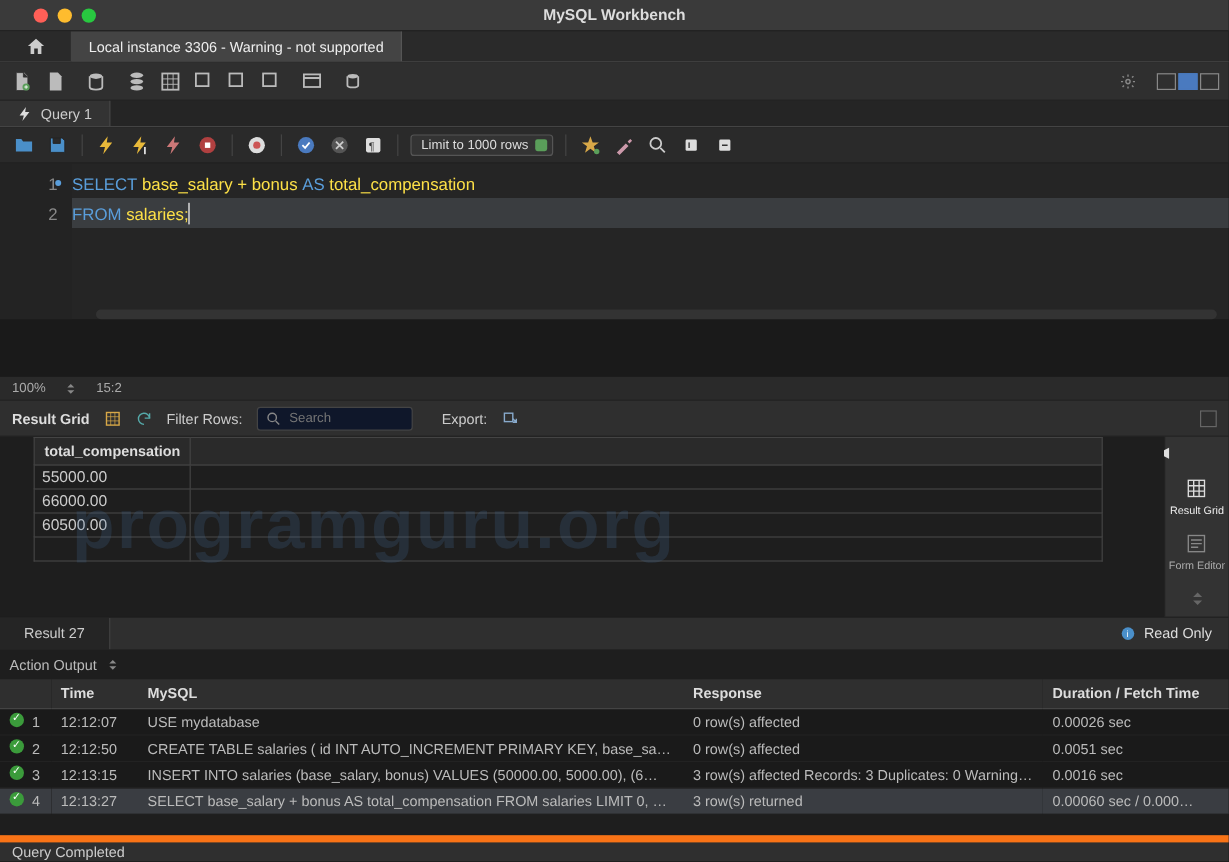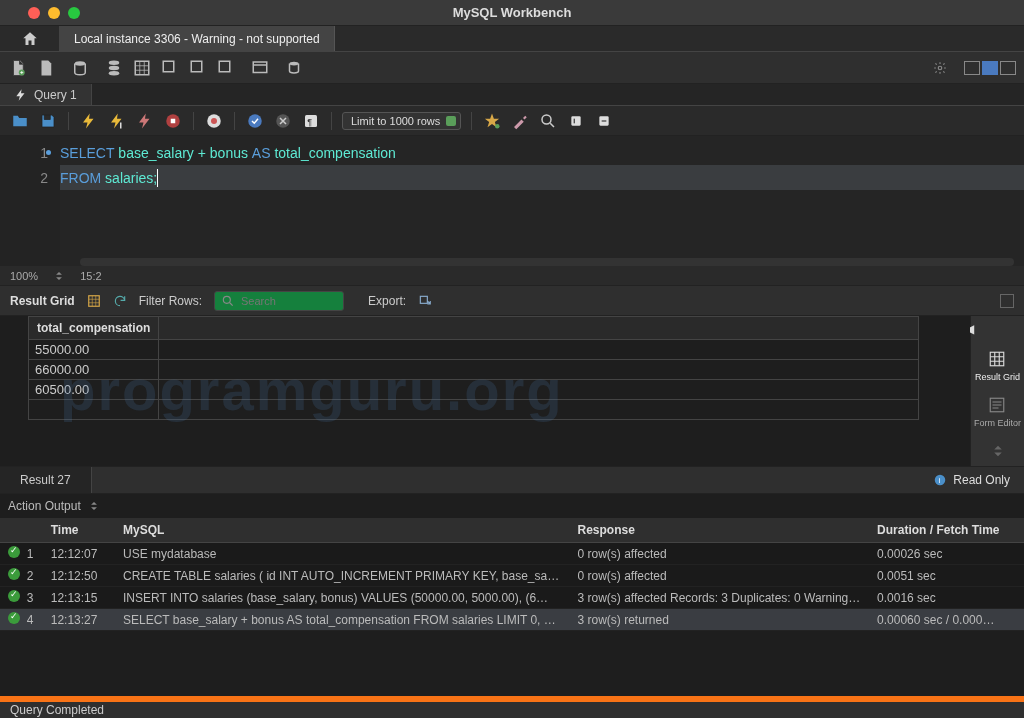--- a/index.html
+++ b/index.html
@@ -40,31 +40,31 @@
 
 
 .editor { height: 130px; background: #252525; display: flex; font-family: Menlo, Consolas, monospace; font-size: 14px; position: relative; }
 .gutter { width: 60px; background: #232323; padding-top: 4px; }
 .gutter-line { height: 25px; display: flex; align-items: center; justify-content: flex-end; padding-right: 12px; color: #888; position: relative; }
 .gutter-line .bullet { position: absolute; left: 46px; top: 10px; width: 5px; height: 5px; background: #5a9edb; border-radius: 50%; }
 .code { flex: 1; padding-top: 4px; }
 .code-line { height: 25px; display: flex; align-items: center; white-space: pre; }
 .code-line.active { background: #3a3d40; }
 .kw { color: #5a9edb; font-weight: 500;}
-.id { color: #5eead4; }
+.id { color: #fde047; }
 .editor-scrollh { position: absolute; bottom: 0; left: 80px; right: 10px; height: 8px; background: #333; border-radius: 4px; }
 .cursor { display: inline-block; width: 1px; height: 18px; background: #fff; vertical-align: middle; }
 
 
-.zoombar { height: 20px; background: #2a2a2a; display: flex; align-items: center; padding: 0 10px; gap: 14px; font-size: 11px; color: #aaa; border-bottom: 1px solid #222; }
+.zoombar { height: 20px; background: #2a2a2a; display: flex; align-items: center; padding: 0 10px; gap: 14px; font-size: 11px; color: #aaa; border-bottom: 1px solid #222; margin-top: 48px; }
 
 
 .resultbar { height: 30px; background: #2f2f2f; display: flex; align-items: center; padding: 0 10px; gap: 12px; border-bottom: 1px solid #222; font-size: 12px; }
 .resultbar .label { font-weight: 600; color: #ddd; }
-.search-box { background: #15803d; border: 1px solid #444; border-radius: 3px; padding: 2px 6px; display: flex; align-items: center; gap: 6px; width: 130px; color: #888; }
+.search-box { background: #0f172a; border: 1px solid #444; border-radius: 3px; padding: 2px 6px; display: flex; align-items: center; gap: 6px; width: 130px; color: #888; }
 .search-box input { background: transparent; border: none; color: #ccc; width: 90px; font-size: 11px; outline: none; }
 
 
 .resultwrap { display: flex; height: 150px; }
 .resultgrid { flex: 1; background: #1e1e1e; overflow: hidden; position: relative; }
 .resulttable { border-collapse: collapse; margin-left: 28px;}
 .resulttable th { background: #2a2a2a; border: 1px solid #444; padding: 4px 8px; font-size: 12px; font-weight: 600; text-align: left; color: #ddd; }
 .resulttable td { border: 1px solid #444; padding: 2px 6px; font-size: 13px; color: #ccc; height: 18px; }
 .watermark { position: absolute; top: 40px; left: 60px; right: 10px; font-size: 58px; font-weight: bold; color: rgba(70,110,155,0.22); letter-spacing: 2px; pointer-events: none; }
 .sidepanel { width: 54px; background: #333; display: flex; flex-direction: column; align-items: center; padding-top: 6px; gap: 14px; border-left: 1px solid #222; }

